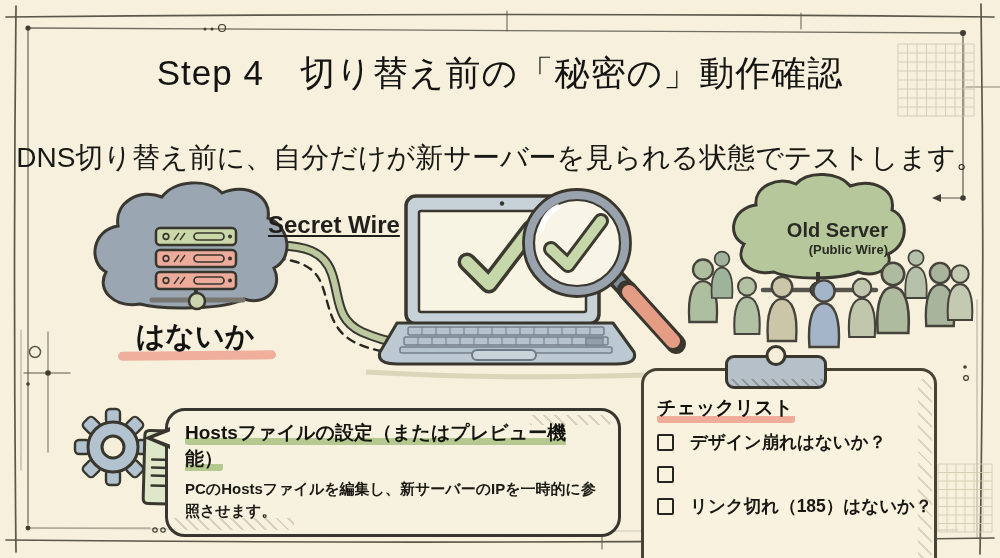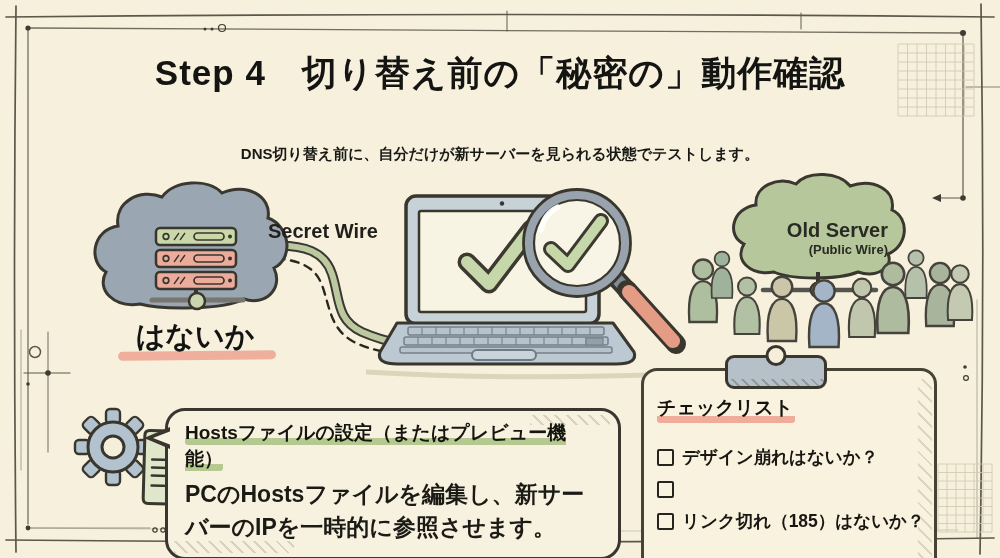--- a/index.html
+++ b/index.html
@@ -7,27 +7,27 @@
     position:relative;width:1000px;height:558px;overflow:hidden;
     background:radial-gradient(1300px 800px at 50% 42%, #f6f0dd 55%, #eee7d0 100%);
     font-family:"Liberation Sans","DejaVu Sans",sans-serif;
     color:#1c1b17;
   }
   .abs{position:absolute;}
   .art{position:absolute;left:0;top:0;z-index:1;pointer-events:none;}
   .txt{z-index:2;}
   .page-title{
     left:0;top:50px;width:1000px;text-align:center;
-    font-size:35px;font-weight:700;letter-spacing:1px;color:#141412;
+    font-size:35px;font-weight:400;letter-spacing:1px;color:#141412;
   }
   .page-subtitle{
-    left:0;top:145px;width:1000px;text-align:center;
-    font-size:15px;font-weight:700;color:#181815;
-  }
-  .wire-label{left:268px;top:220px;font-size:20px;font-weight:700;color:#201f1b;}
+    left:0;top:139px;width:1000px;text-align:center;
+    font-size:28px;font-weight:400;color:#181815;
+  }
+  .wire-label{left:268px;top:211px;font-size:24px;font-weight:700;color:#201f1b;text-decoration:underline;}
   .new-server-label{left:110px;top:317px;width:170px;text-align:center;
     font-size:29px;font-weight:800;color:#131311;}
   .new-server-underline{left:118px;top:351px;width:158px;height:9px;
     background:rgba(235,150,130,.72);border-radius:5px;transform:rotate(-.6deg);}
   .old-server-label{left:750px;top:220px;width:138px;text-align:right;color:#2a2a24;line-height:1.05;}
   .old-server-label .l1{font-size:20px;font-weight:800;}
   .old-server-label .l2{font-size:13px;font-weight:700;margin-top:2px;}
   .bubble{
     left:165px;top:400px;width:456px;box-sizing:border-box;
     background-color:#f7f2df;
@@ -43,43 +43,43 @@
   }
   .bubble::before{content:"";position:absolute;left:-24px;top:16px;width:0;height:0;
     border-style:solid;border-width:11px 26px 11px 0;border-color:transparent #39362f transparent transparent;}
   .bubble::after{content:"";position:absolute;left:-15px;top:20px;width:0;height:0;
     border-style:solid;border-width:7px 18px 7px 0;border-color:transparent #f7f2df transparent transparent;}
   .bubble-title{
     display:inline;font-size:19px;font-weight:800;color:#15150f;
     background:linear-gradient(rgba(173,196,136,.9),rgba(173,196,136,.9)) left bottom/100% 7px no-repeat;
     border-radius:3px;padding-bottom:2px;
   }
-  .bubble-body{margin-top:6px;font-size:23px;font-weight:700;line-height:1.45;color:#1b1a15;width:420px;}
+  .bubble-body{margin-top:6px;font-size:15px;font-weight:700;line-height:1.45;color:#1b1a15;width:420px;}
   .clipboard{
     left:641px;top:368px;width:265px;height:190px;box-sizing:content-box;
     background-color:#f8f2de;
     background-image:repeating-linear-gradient(45deg, rgba(121,112,88,.22) 0 2px, transparent 2px 9px);
     background-position:right 2px top 8px;background-size:14px 100%;background-repeat:no-repeat;
     border:3px solid #464234;border-bottom:none;border-radius:16px 16px 0 0;
     padding:24px 12px 0 13px;z-index:2;
   }
   .clipboard-clip{
     left:725px;top:355px;width:96px;height:28px;background:#b5c0c9;
     border:3px solid #39362e;border-radius:9px;z-index:3;
     background-image:repeating-linear-gradient(45deg, rgba(60,56,46,.28) 0 2px, transparent 2px 7px);
     background-position:left bottom;background-size:100% 7px;background-repeat:no-repeat;
   }
   .clip-hole{position:absolute;left:50%;top:-13px;transform:translateX(-50%);
     width:15px;height:15px;border-radius:50%;background:#f4eeda;border:3px solid #39362e;}
   .checklist-title{
     display:inline-block;font-size:19px;font-weight:800;color:#13120e;
     background:linear-gradient(rgba(238,160,142,.85),rgba(238,160,142,.85)) left bottom/100% 7px no-repeat;
-    border-radius:3px;padding:0 2px 2px 0;margin-bottom:18px;
-  }
-  .checklist-item{display:flex;align-items:center;gap:8px;height:32px;
+    border-radius:3px;padding:0 2px 2px 0;margin-bottom:3px;
+  }
+  .checklist-item{display:flex;align-items:center;gap:16px;height:32px;
     font-size:17.5px;font-weight:700;color:#181713;white-space:nowrap;}
   .checkbox{flex:0 0 auto;width:13px;height:13px;border:2.5px solid #262420;border-radius:2px;background:transparent;}
 </style>
 </head>
 <body>
 
 <div class="canvas">
 
   <svg class="art" width="1000" height="558" viewBox="0 0 1000 558">
 

